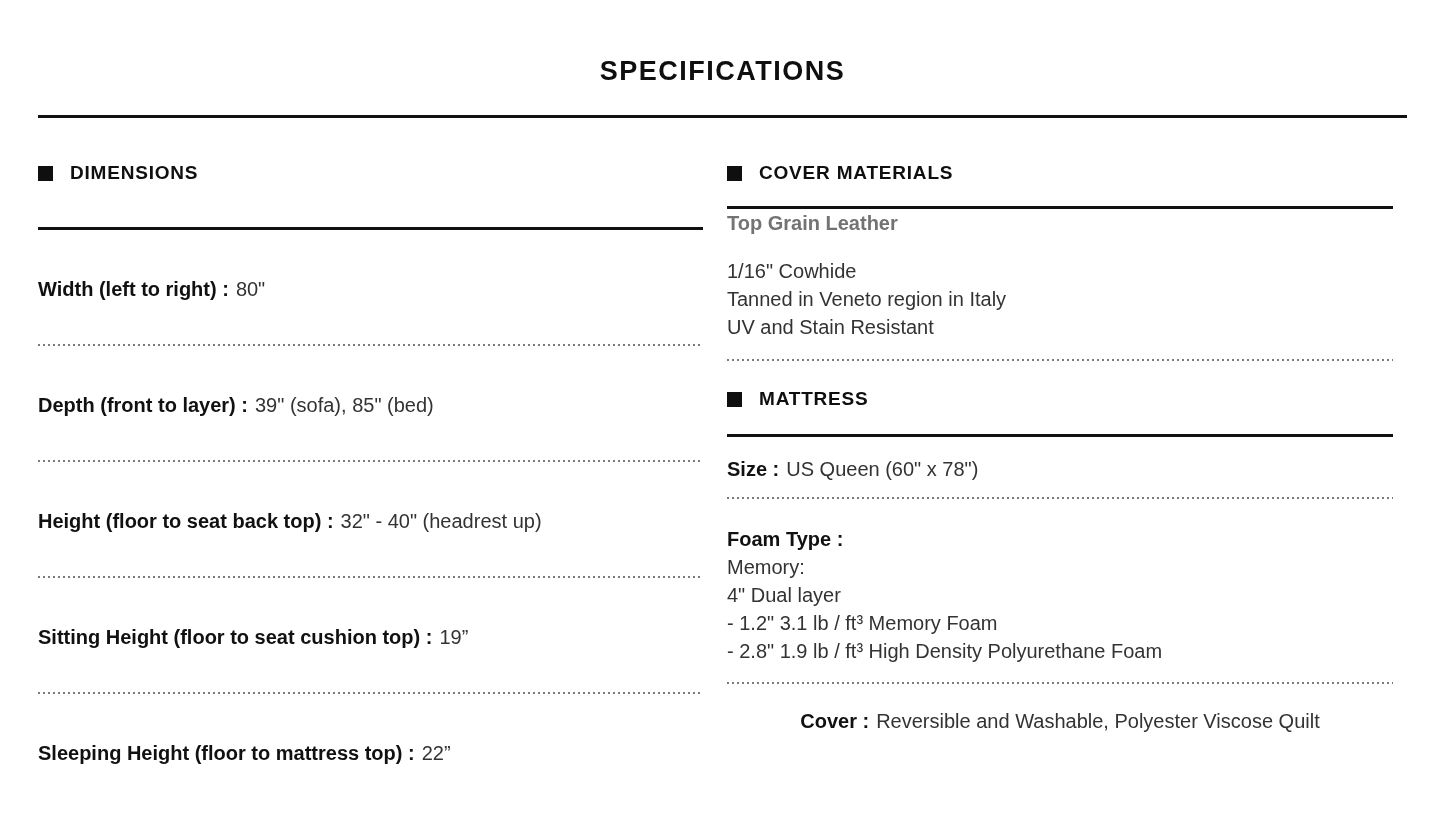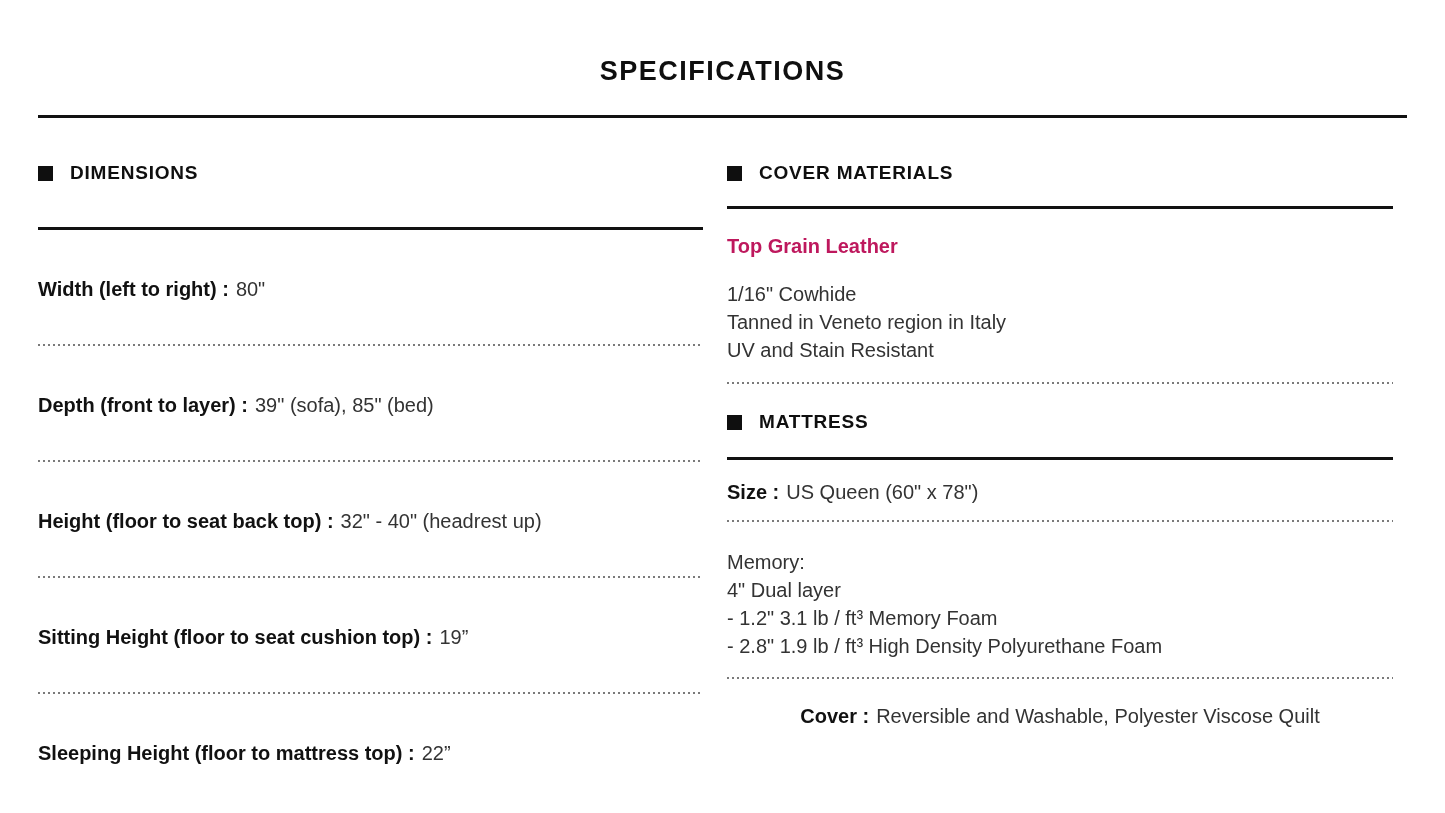--- a/index.html
+++ b/index.html
@@ -64,23 +64,22 @@
     font-size: 20px;
     line-height: 28px;
   }
   .dim-row.last { padding-bottom: 0; }
   .lbl { font-weight: 700; color: #111; margin-right: 7px; margin-top: 20px; }
   .val { color: #333; }
 
   .subhead {
     font-size: 20px;
     font-weight: 700;
-    color: #be185d;
+    color: #737373;
     line-height: 28px;
-    margin-top: 23px;
   }
   .text-lines { font-size: 20px; line-height: 28px; color: #333; }
   .text-lines.leather { margin-top: 20px; }
   .dotted.after-leather { margin-top: 18px; }
 
   .section-head.mattress { margin-top: 26px; }
 
   .size-row {
     margin-top: 18px;
     font-size: 20px;
@@ -163,20 +162,21 @@
         <span class="head-label">MATTRESS</span>
       </div>
       <div class="rule mattress"></div>
 
       <div class="size-row">
         <span class="lbl">Size :</span><span class="val">US Queen (60" x 78")</span>
       </div>
       <div class="dotted after-size"></div>
 
       <div class="foam-block">
+        <span class="lbl">Foam Type :</span>
         <div class="text-lines">
           <div>Memory:</div>
           <div>4" Dual layer</div>
           <div>- 1.2" 3.1 lb / ft³ Memory Foam</div>
           <div>- 2.8" 1.9 lb / ft³ High Density Polyurethane Foam</div>
         </div>
       </div>
       <div class="dotted after-foam"></div>
 
       <div class="cover-row">

